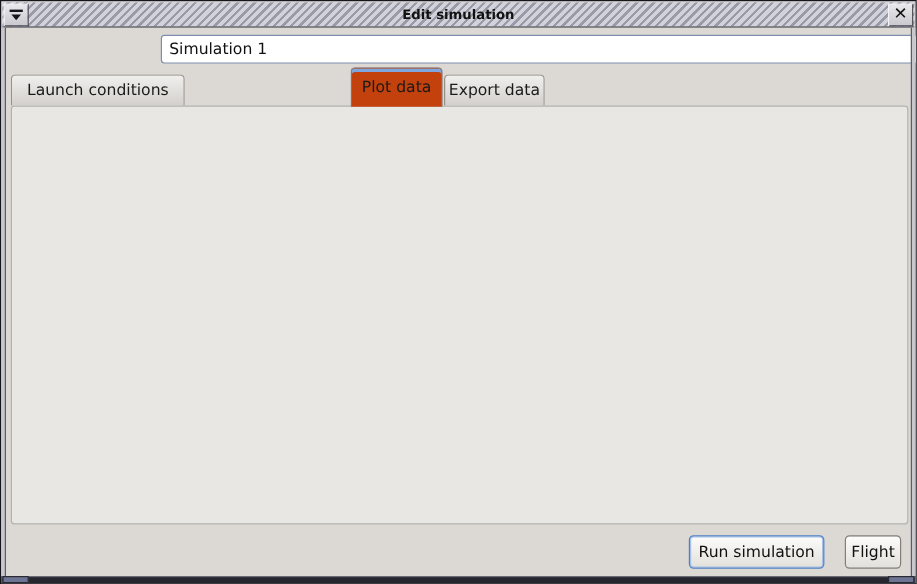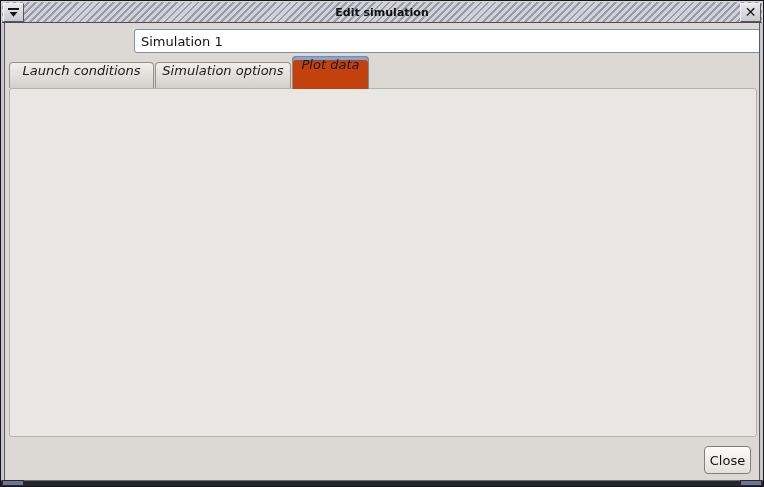--- a/index.html
+++ b/index.html
@@ -39,21 +39,21 @@
   .text-input {
     position:absolute; background:#fff; border:1px solid #7d8fae; border-radius:3px;
     font:13px "DejaVu Sans","Liberation Sans",sans-serif; padding:0 6px; color:#111; outline:none;
   }
 
   
   .tab {
     position:absolute; top:61px; height:26px; z-index:2;
     background:linear-gradient(#f0efed,#d3d0cc);
     border:1px solid #959188; border-bottom:none; border-radius:4px 4px 0 0;
-    display:flex; justify-content:center; cursor:default;font-style:italic;
+    display:flex; align-items:center; justify-content:center; cursor:default;
   }
   .tab.selected {
     top:55px; height:33px; background:#c2410c; z-index:3;
     box-shadow: inset 0 3px 0 0 #7da7de;
     border-color:#8a878f;
   }
 
   
   .panel {
     position:absolute; left:8px; top:87px; width:748px; height:349px;
@@ -154,25 +154,25 @@
     </div>
   </div>
 
   <input class="text-input" style="left: 133px; top: 28px; width: 706px; height: 24px;" value="Simulation 1">
 
   <div class="panel"></div>
 
   <div class="tab" style="left:8px; width:145px;">
     <span>Launch conditions</span>
   </div>
-  <div class="tab" style="left:154px; width:136px;">
-    <span>Simulation options</span>
-  </div>
   <div class="tab selected" style="left:291px; width:77px;">
     <span>Plot data</span>
+  </div>
+  <div class="tab" style="left:369px; width:84px;">
+    <span>Export data</span>
   </div>
 
   <div class="lbl" style="left:22px; top:107px;">Preset plot configurations:</div>
   <div class="combo" style="left:215px; top:101px; width:530px; height:26px;">
     <span class="val">Vertical motion vs. time</span>
     <span class="drop">
         <span class="chev"></span>
       </span>
   </div>
 
@@ -300,21 +300,22 @@
         <span class="chev-s dn"></span>
       </div>
   </div>
 
   <div class="btn3d" style="left:556px; top:357px; width:76px; height:26px;">All</div>
   <div class="btn3d" style="left:647px; top:357px; width:77px; height:26px;">None</div>
 
   <div class="btn3d" style="left:22px; top:399px; width:151px; height:27px;">New Y axis plot type</div>
   <div class="btn3d" style="left:667px; top:399px; width:70px; height:27px;">Plot flight</div>
 
-  <div class="btn3d" style="left:703px; top:445px; width:47px; height:28px;">Close</div>
+  <div class="btn3d focus" style="left:573px; top:445px; width:113px; height:28px;">Run simulation</div>
+  <div class="btn3d" style="left:703px; top:445px; width:47px; height:28px;">Flight</div>
 
   <div class="frame-side frame-left"></div>
   <div class="frame-side frame-right"></div>
   <div class="frame-bottom"></div>
   <div class="corner" style="left:1px;"></div>
   <div class="corner" style="right:1px;"></div>
 
 </div>
 
 </body></html>

